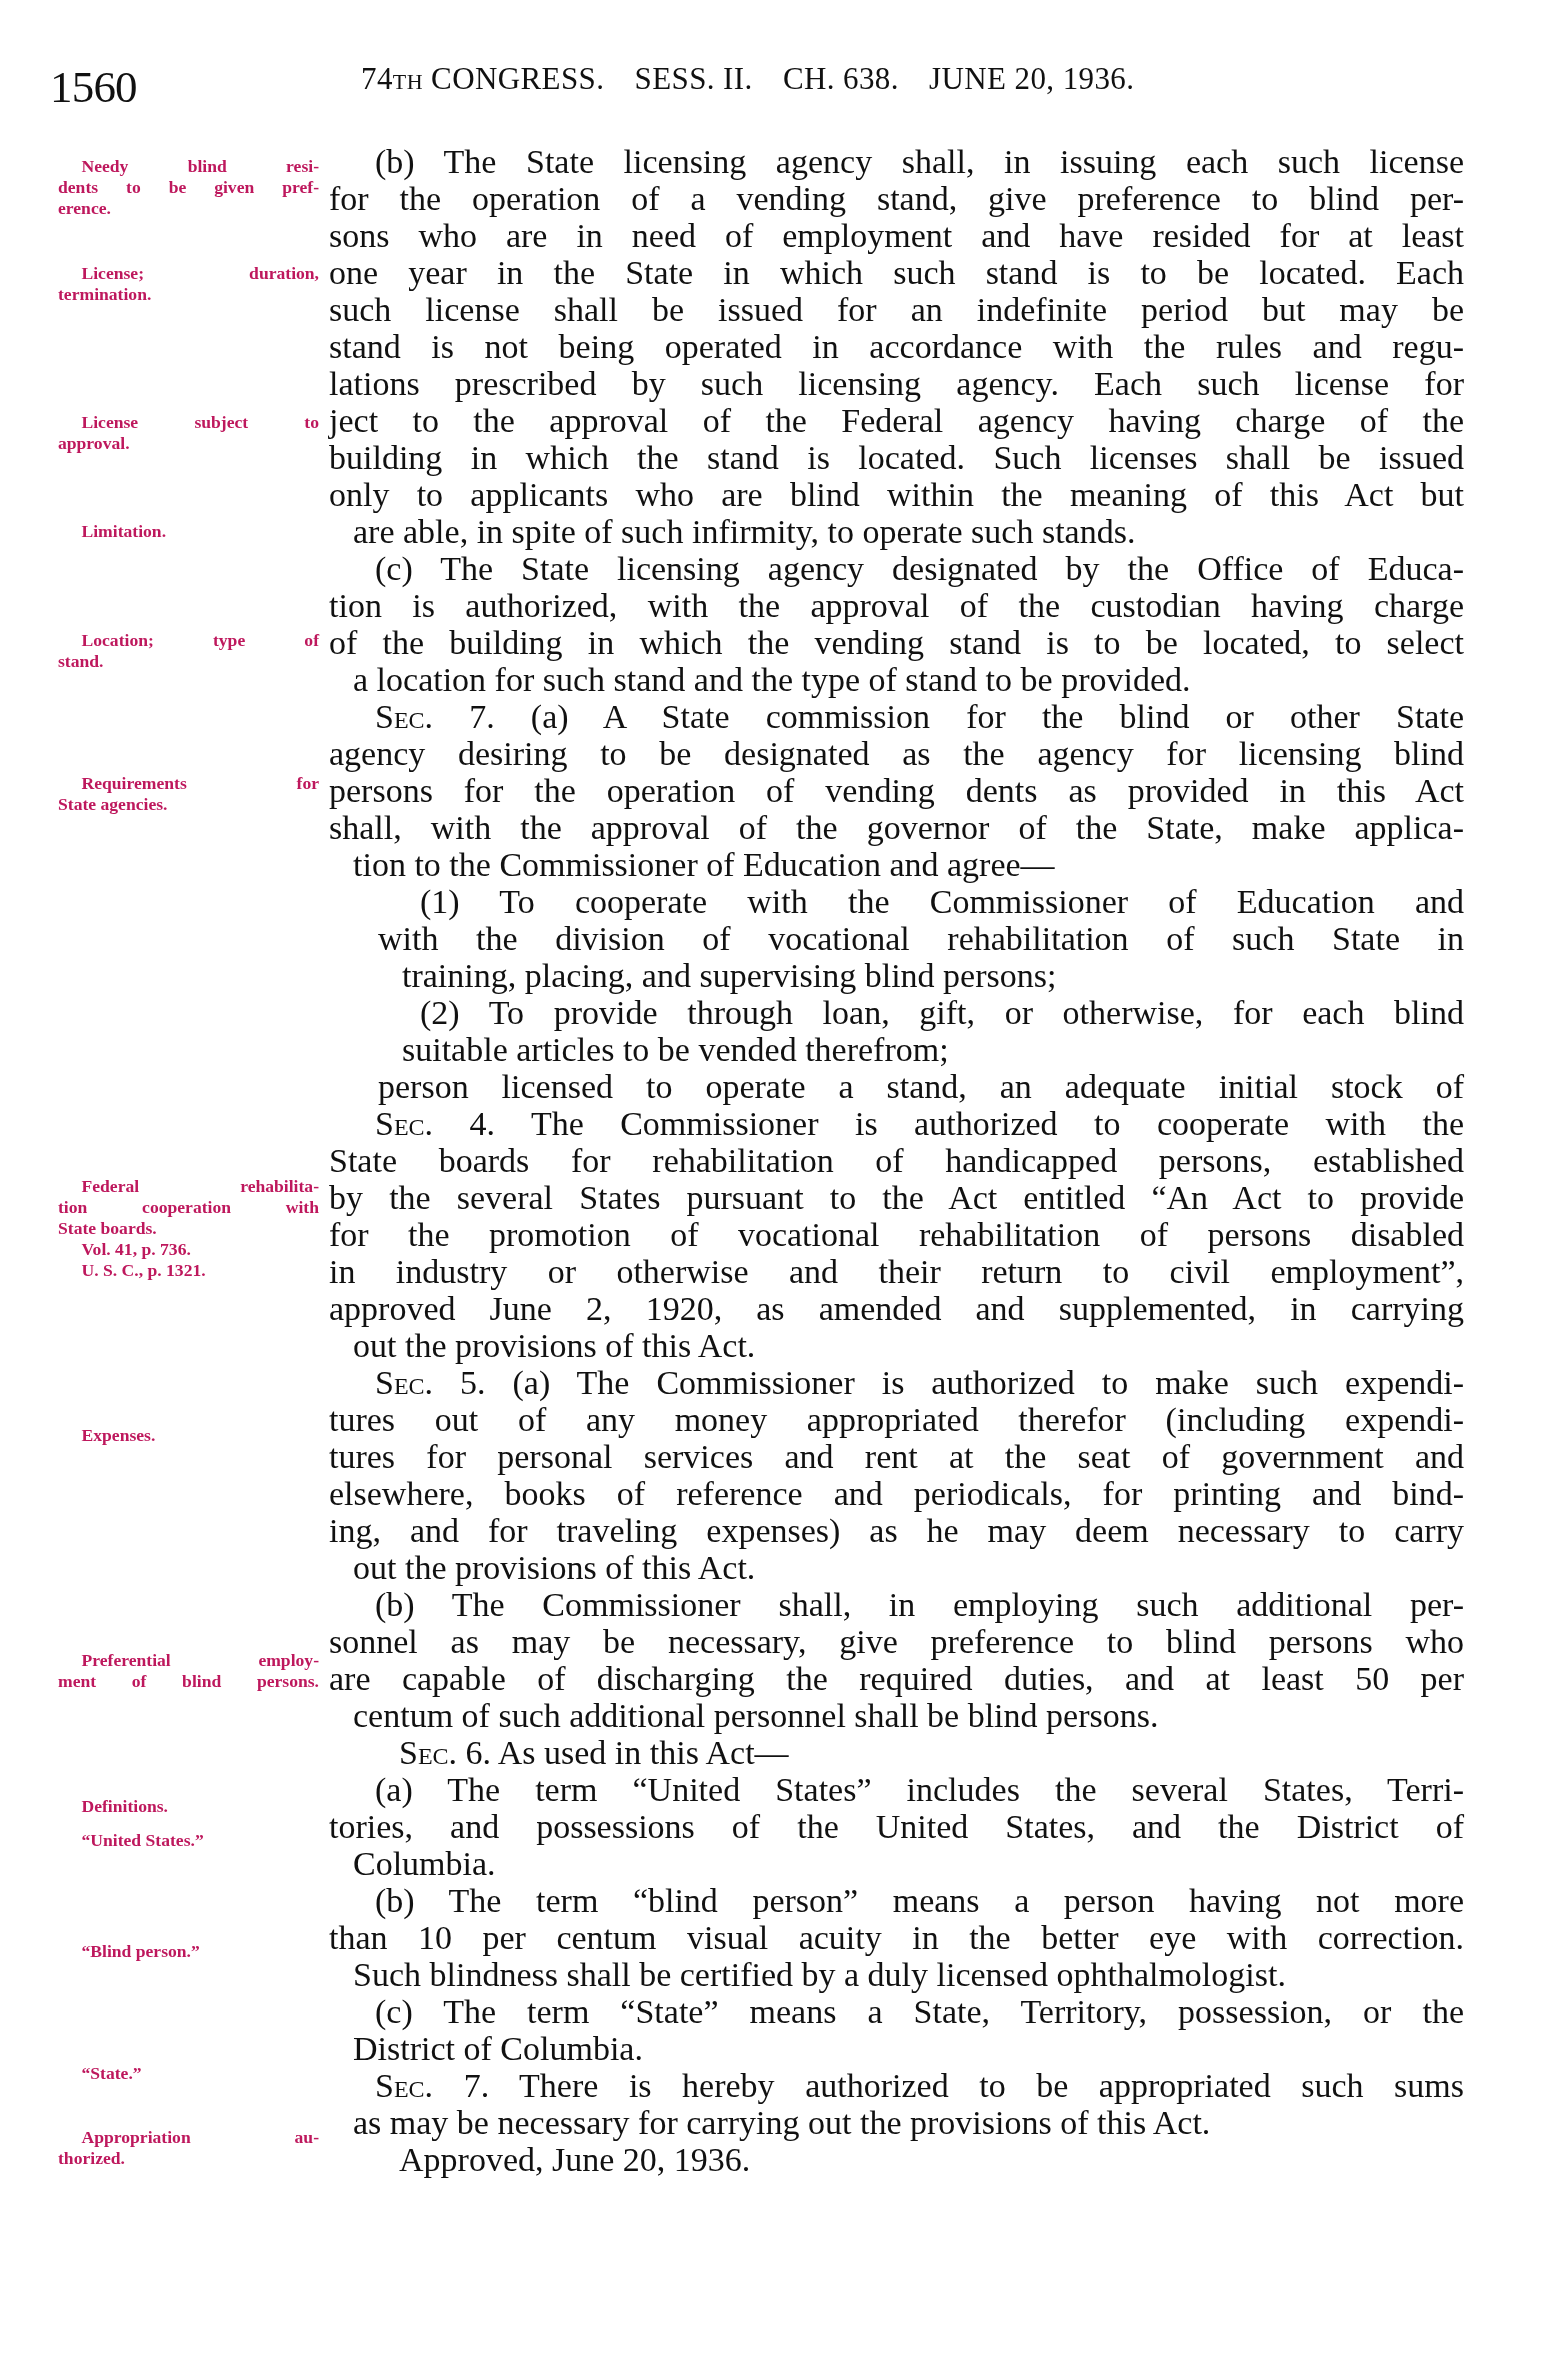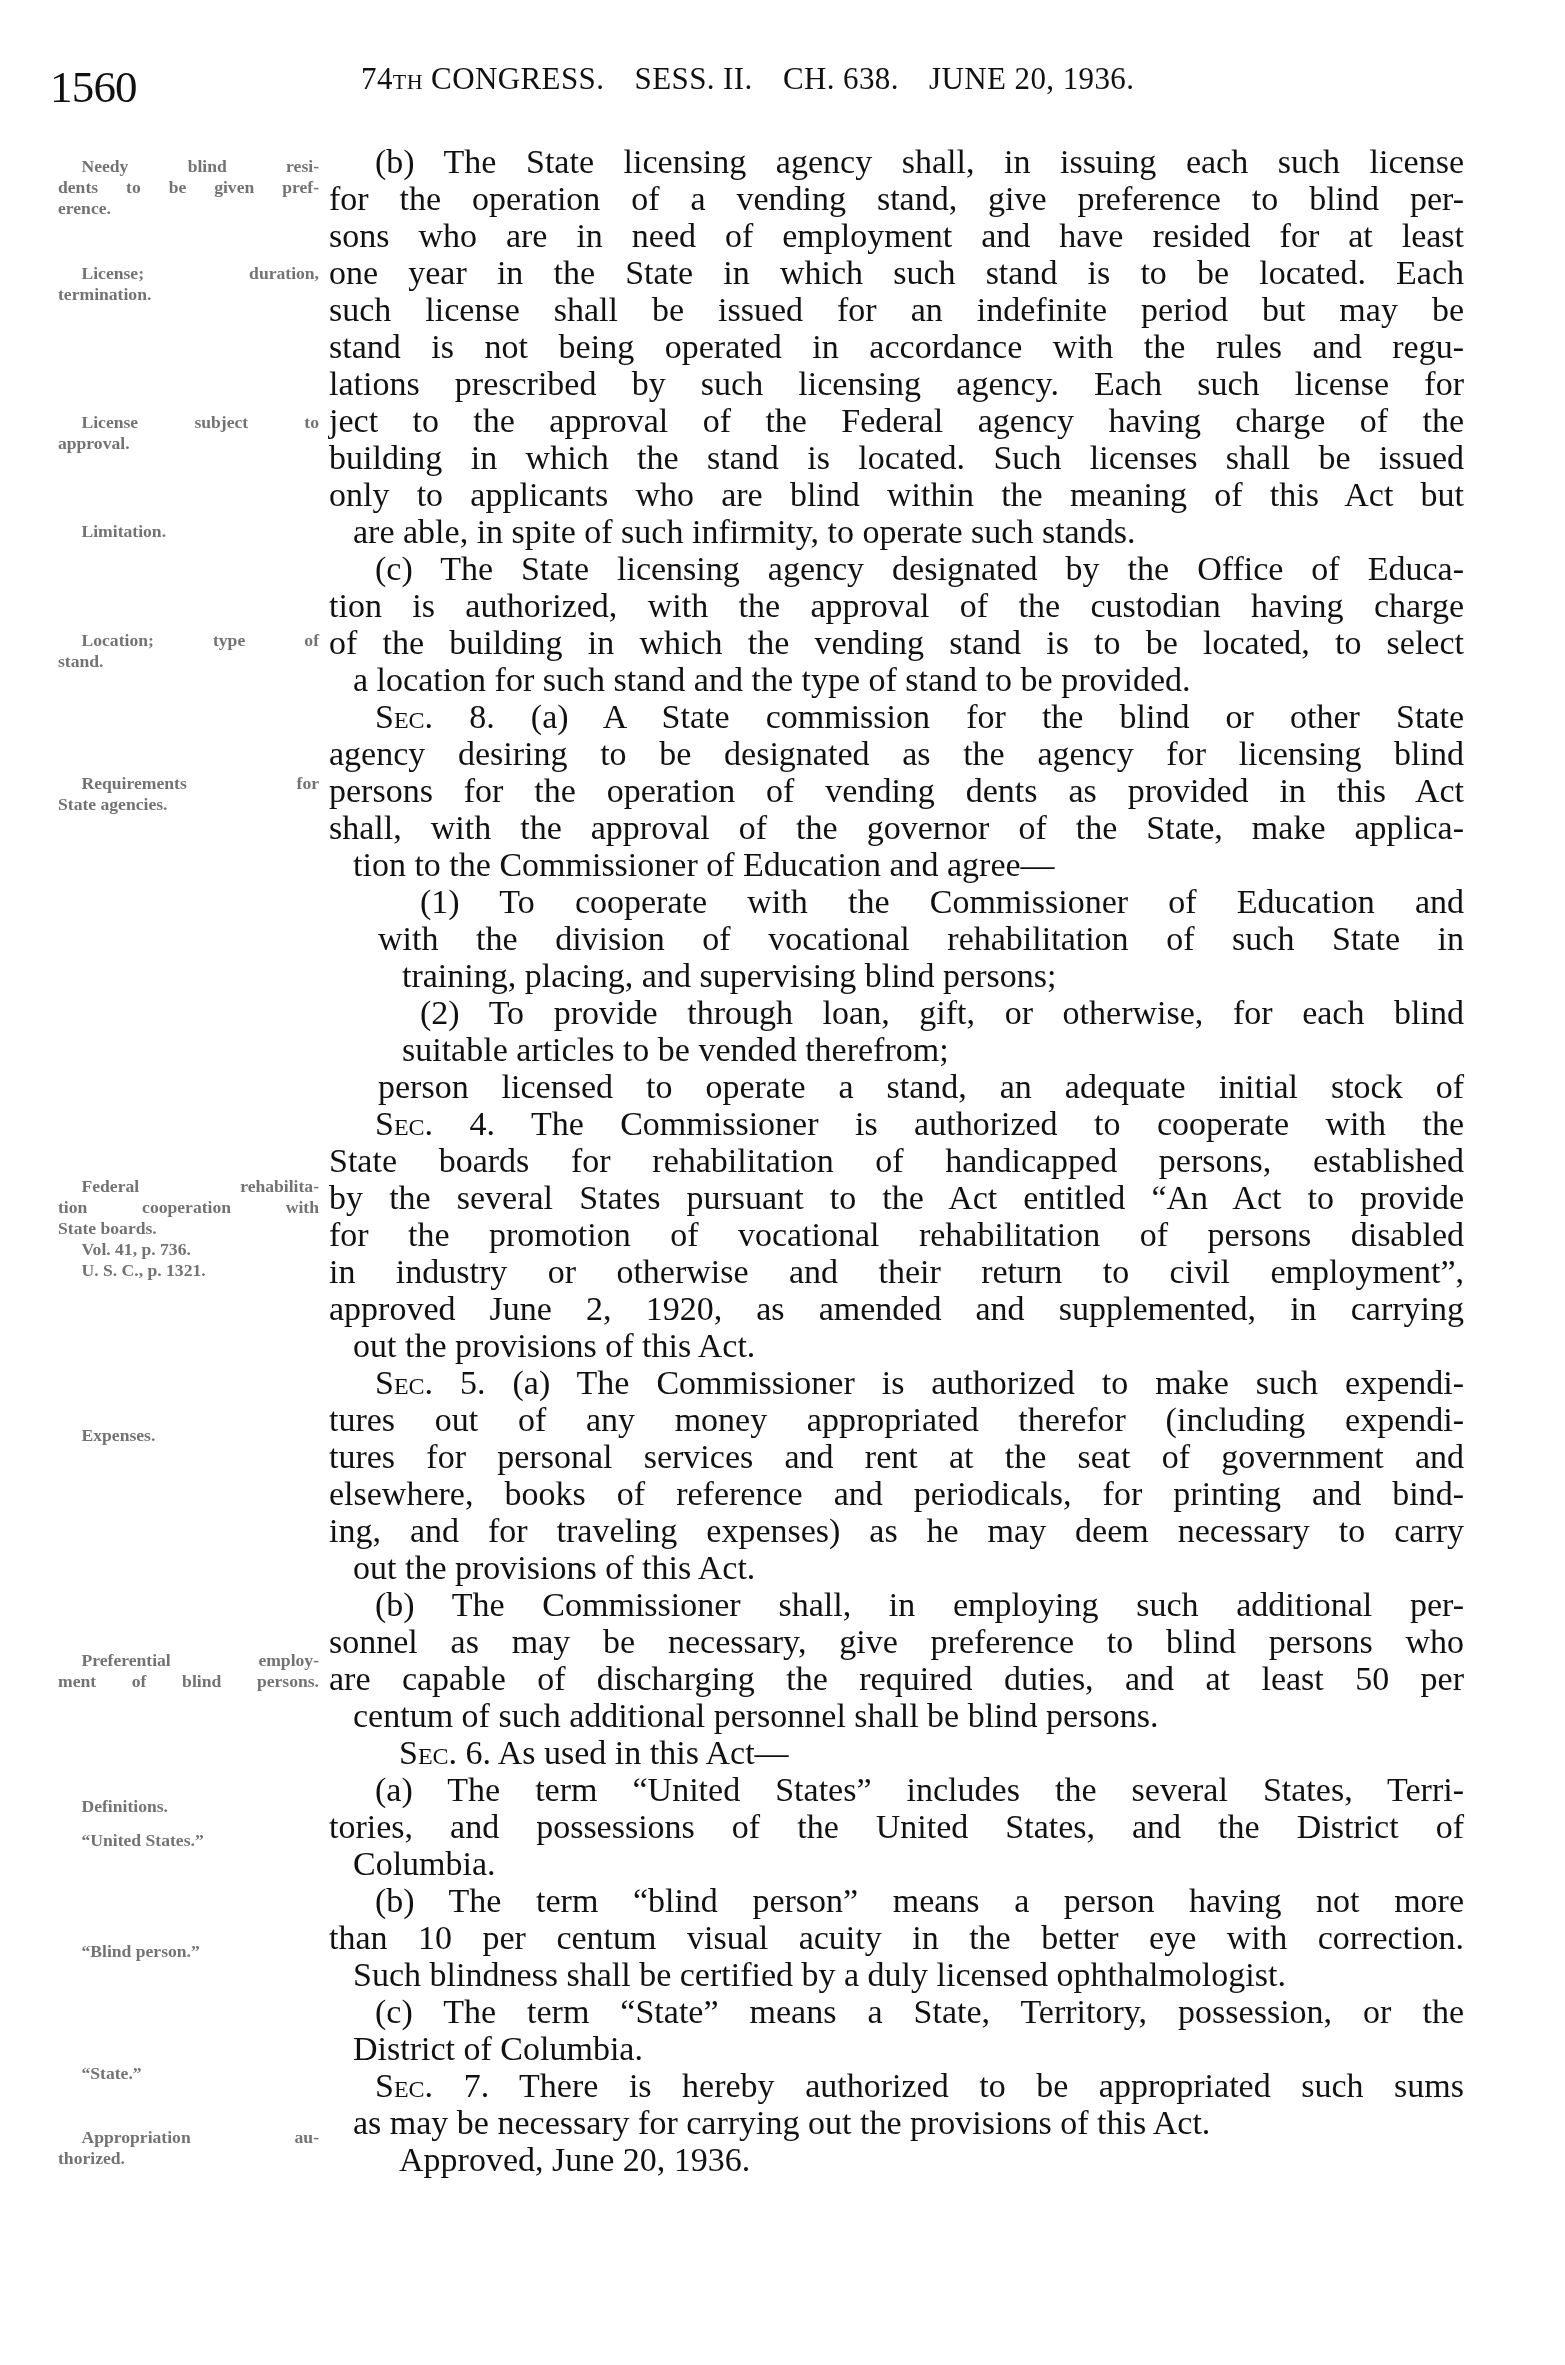--- a/index.html
+++ b/index.html
@@ -14,21 +14,21 @@
     position: absolute; left: 361px; top: 62px; width: 1023px;
     font-family: Liberation Serif, serif; font-size: 31px; line-height: 34px;
     white-space: nowrap; letter-spacing: 0.4px;
   }
   .running-head .sc { font-size: 22px; }
   .running-head .gap { display: inline-block; width: 22px; }
 
   .margin-note {
     position: absolute; left: 58px; width: 261px;
     font-family: "Liberation Serif", serif; font-size: 17.6px; line-height: 21px;
-    font-weight: bold; color: #737373;
+    font-weight: bold; color: #be185d;
   }
   .margin-note .ml { display: block; text-align: justify; text-align-last: justify; white-space: nowrap; }
   .margin-note .ml.first { padding-left: 23.5px; }
   .margin-note .ml.last { text-align-last: left; }
   .margin-note .ml.ref { padding-left: 23.5px; text-align-last: left; }
 
   .body-text {
     position: absolute; left: 329px; top: 143px; width: 1135px;
     font-family: "Liberation Serif", serif; font-size: 34px; line-height: 37px;
   }
@@ -118,21 +118,21 @@
     <span class="ln">stand is not being operated in accordance with the rules and regu-</span>
     <span class="ln">lations prescribed by such licensing agency.  Each such license for</span>
     <span class="ln">ject to the approval of the Federal agency having charge of the</span>
     <span class="ln">building in which the stand is located.  Such licenses shall be issued</span>
     <span class="ln">only to applicants who are blind within the meaning of this Act but</span>
     <span class="ln end">are able, in spite of such infirmity, to operate such stands.</span>
     <span class="ln ind">(c) The State licensing agency designated by the Office of Educa-</span>
     <span class="ln">tion is authorized, with the approval of the custodian having charge</span>
     <span class="ln">of the building in which the vending stand is to be located, to select</span>
     <span class="ln end">a location for such stand and the type of stand to be provided.</span>
-    <span class="ln ind"><span class="sc">Sec.</span><span> 8. (a) A State commission for the blind or other State</span></span>
+    <span class="ln ind"><span class="sc">Sec.</span><span> 7. (a) A State commission for the blind or other State</span></span>
     <span class="ln">agency desiring to be designated as the agency for licensing blind</span>
     <span class="ln">persons for the operation of vending dents as provided in this Act</span>
     <span class="ln">shall, with the approval of the governor of the State, make applica-</span>
     <span class="ln end">tion to the Commissioner of Education and agree—</span>
     <span class="ln hang-first">(1) To cooperate with the Commissioner of Education and</span>
     <span class="ln hang">with the division of vocational rehabilitation of such State in</span>
     <span class="ln hang end">training, placing, and supervising blind persons;</span>
     <span class="ln hang-first">(2) To provide through loan, gift, or otherwise, for each blind</span>
     <span class="ln hang end">suitable articles to be vended therefrom;</span>
     <span class="ln hang">person licensed to operate a stand, an adequate initial stock of</span>

